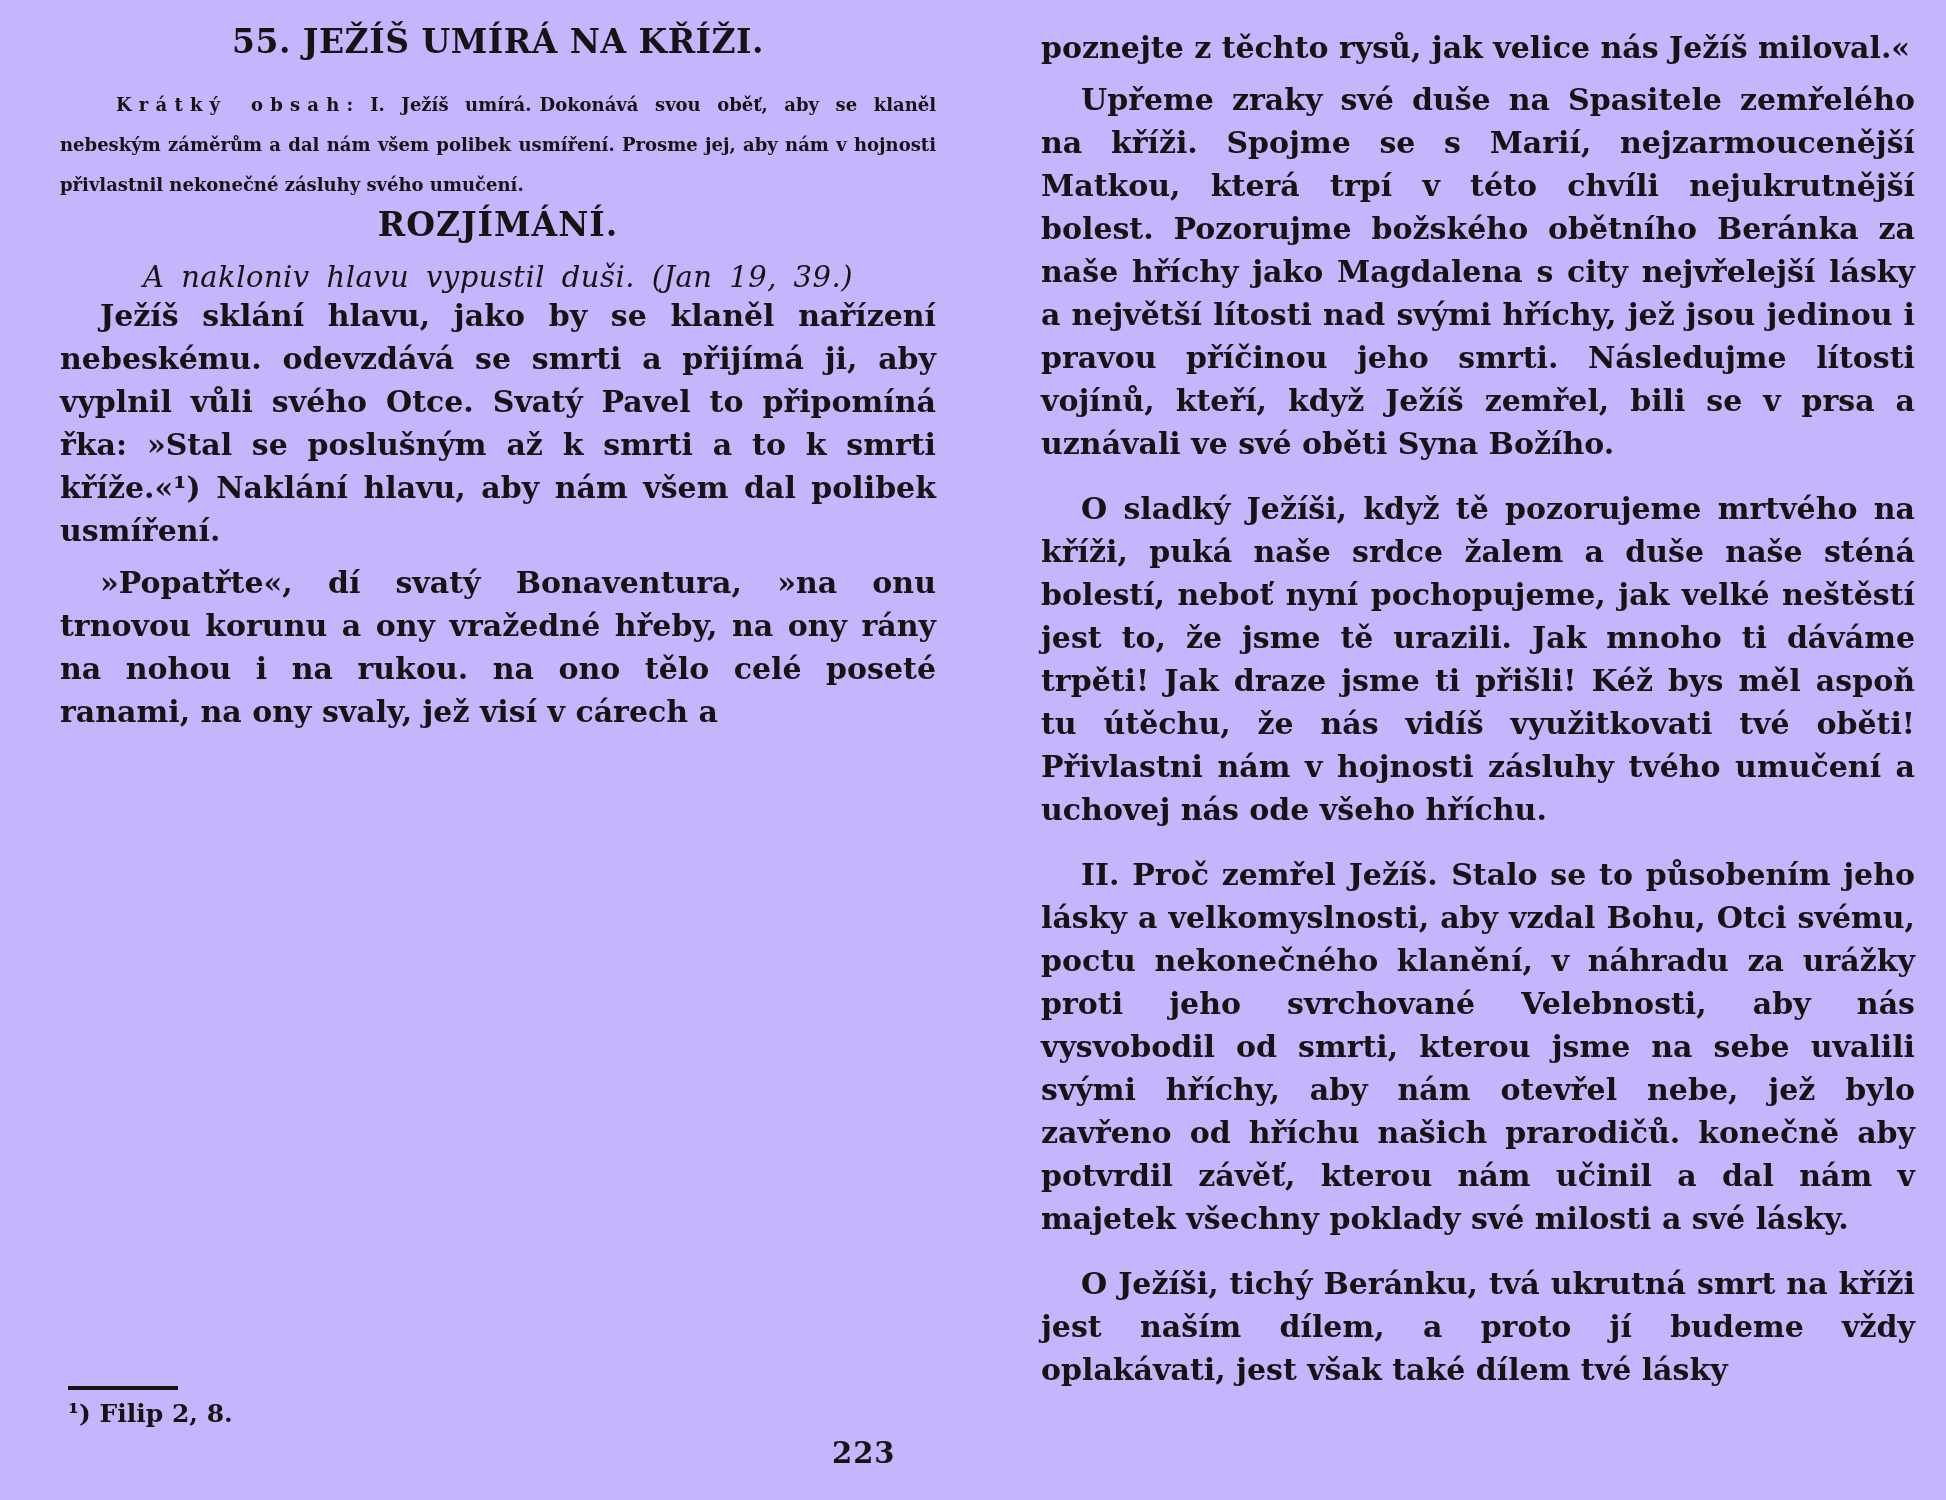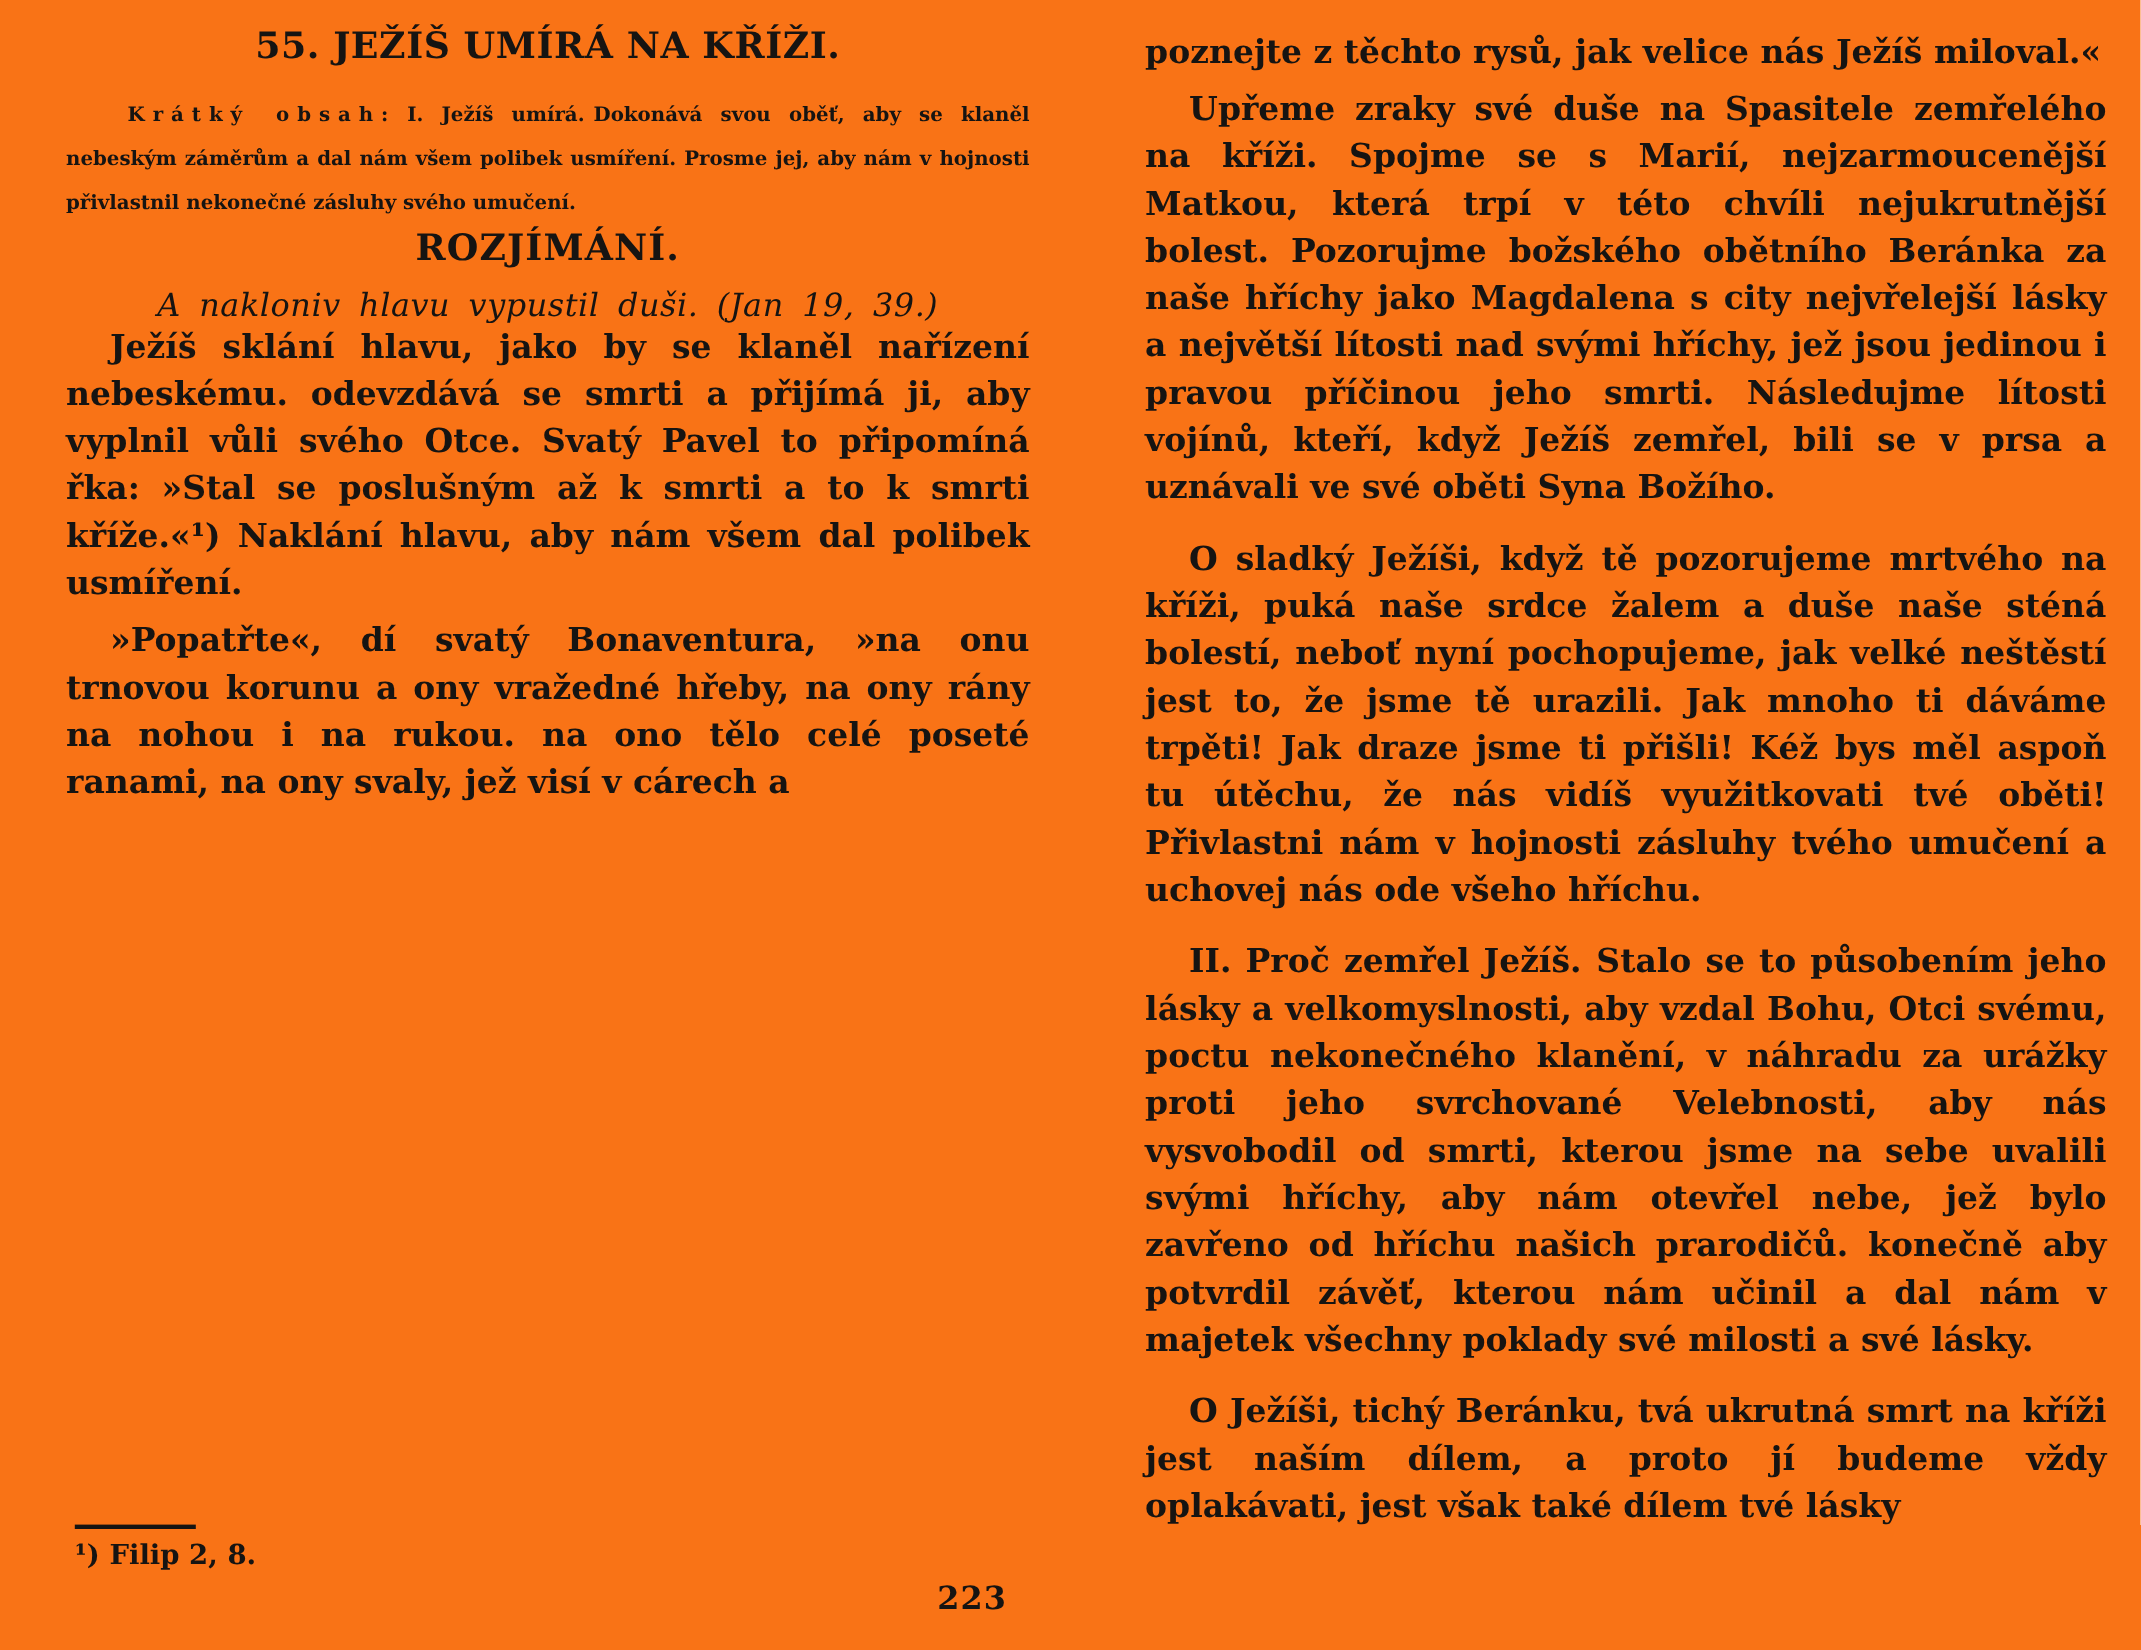--- a/index.html
+++ b/index.html
@@ -2,21 +2,21 @@
 <html lang="cs"><head>
 <meta charset="utf-8">
 <style>
   * { margin: 0; padding: 0; box-sizing: border-box; }
   html, body { background: #ffffff; }
 
   .scan {
     position: relative;
     width: 1946px;
     height: 1500px;
-    background: #f97316;
+    background: #c4b5fd;
     color: #161412;
     font-family: "DejaVu Serif", "Liberation Serif", serif;
     font-weight: 700;
     overflow: hidden;
     padding-left: 44px;
   }
 
   .col { position: absolute; top: 0; height: 1500px; }
   #col-left  { left: 60px;  width: 876px; }
   #col-right { left: 1041px; width: 874px; }
@@ -81,21 +81,21 @@
     border-top: 4px solid #161412;
     margin-bottom: 9px;
   }
   .fn-text { font-size: 25px; }
 
   .page-num {
     position: absolute;
     font-size: 29px;
     letter-spacing: 1px;
   }
-  #pn-left  { left: 852px;  top: 1436px; }
+  #pn-left  { left: 832px;  top: 1436px; }
   #pn-right { left: 1008px; top: 1512px; }
 </style>
 </head>
 <body>
 
 <div class="scan">
 
   <div class="col" id="col-left">
 
     <h1 class="title">55. JEŽÍŠ UMÍRÁ NA KŘÍŽI.</h1>

